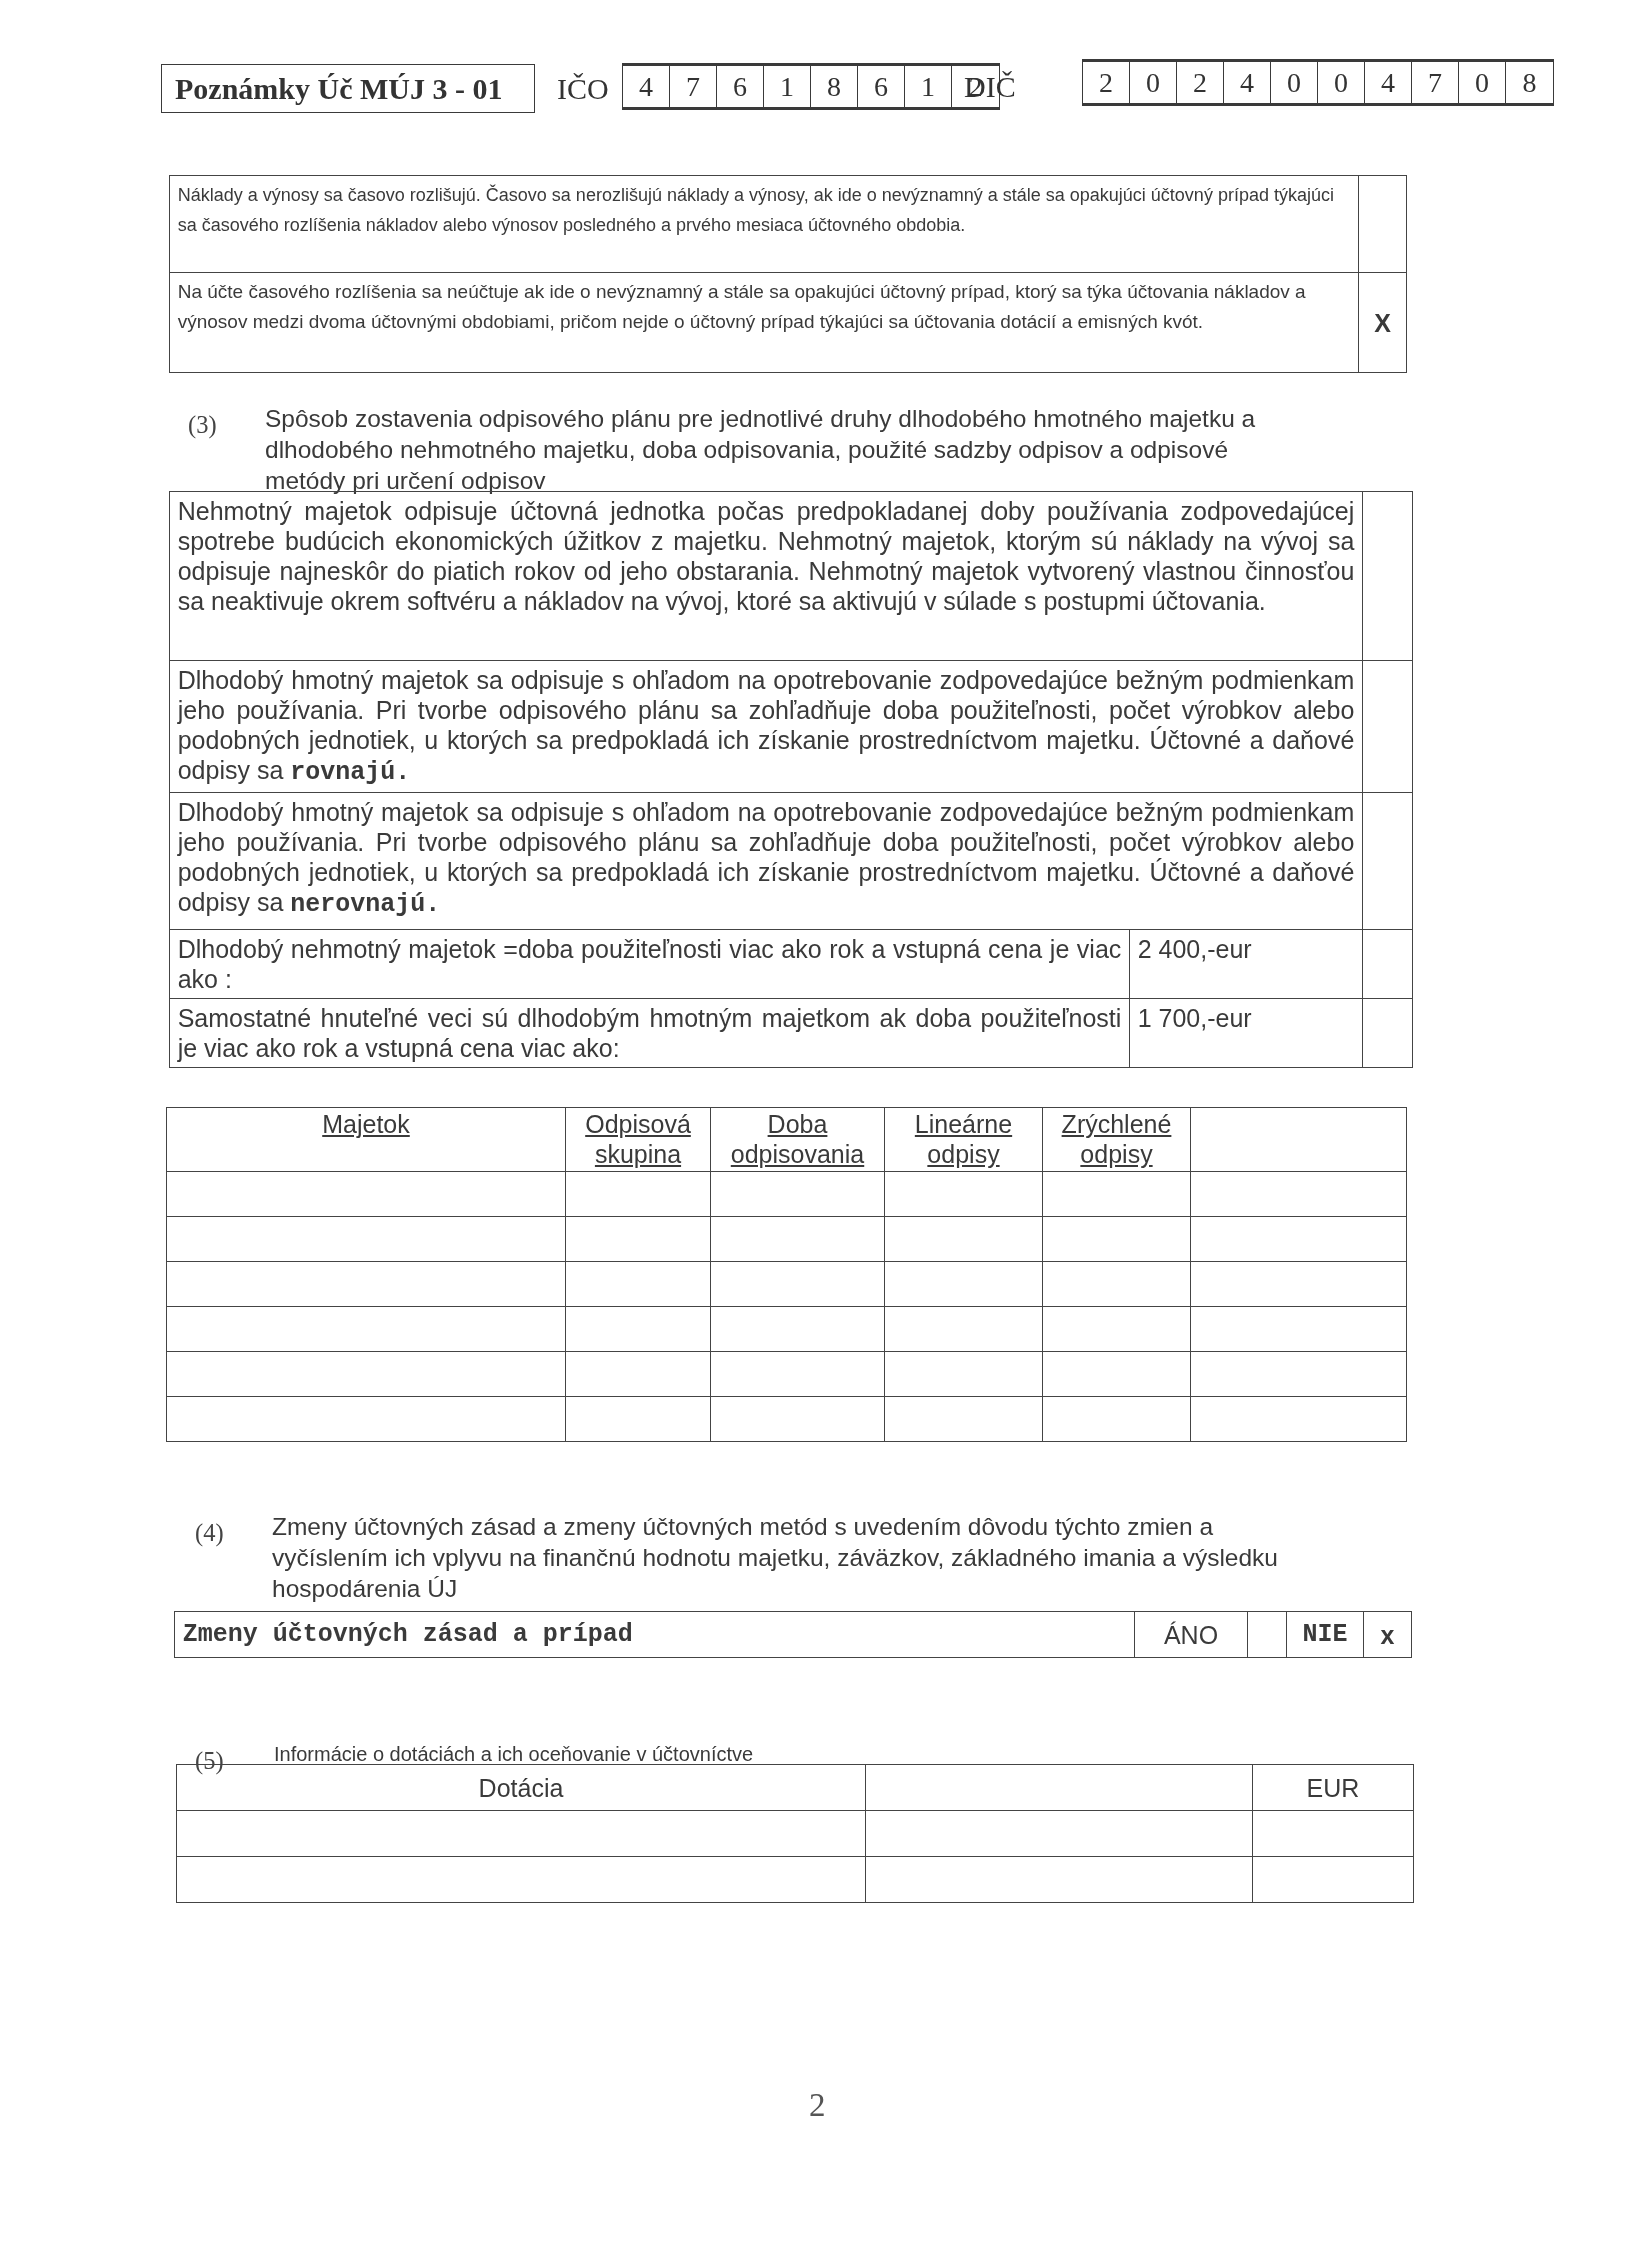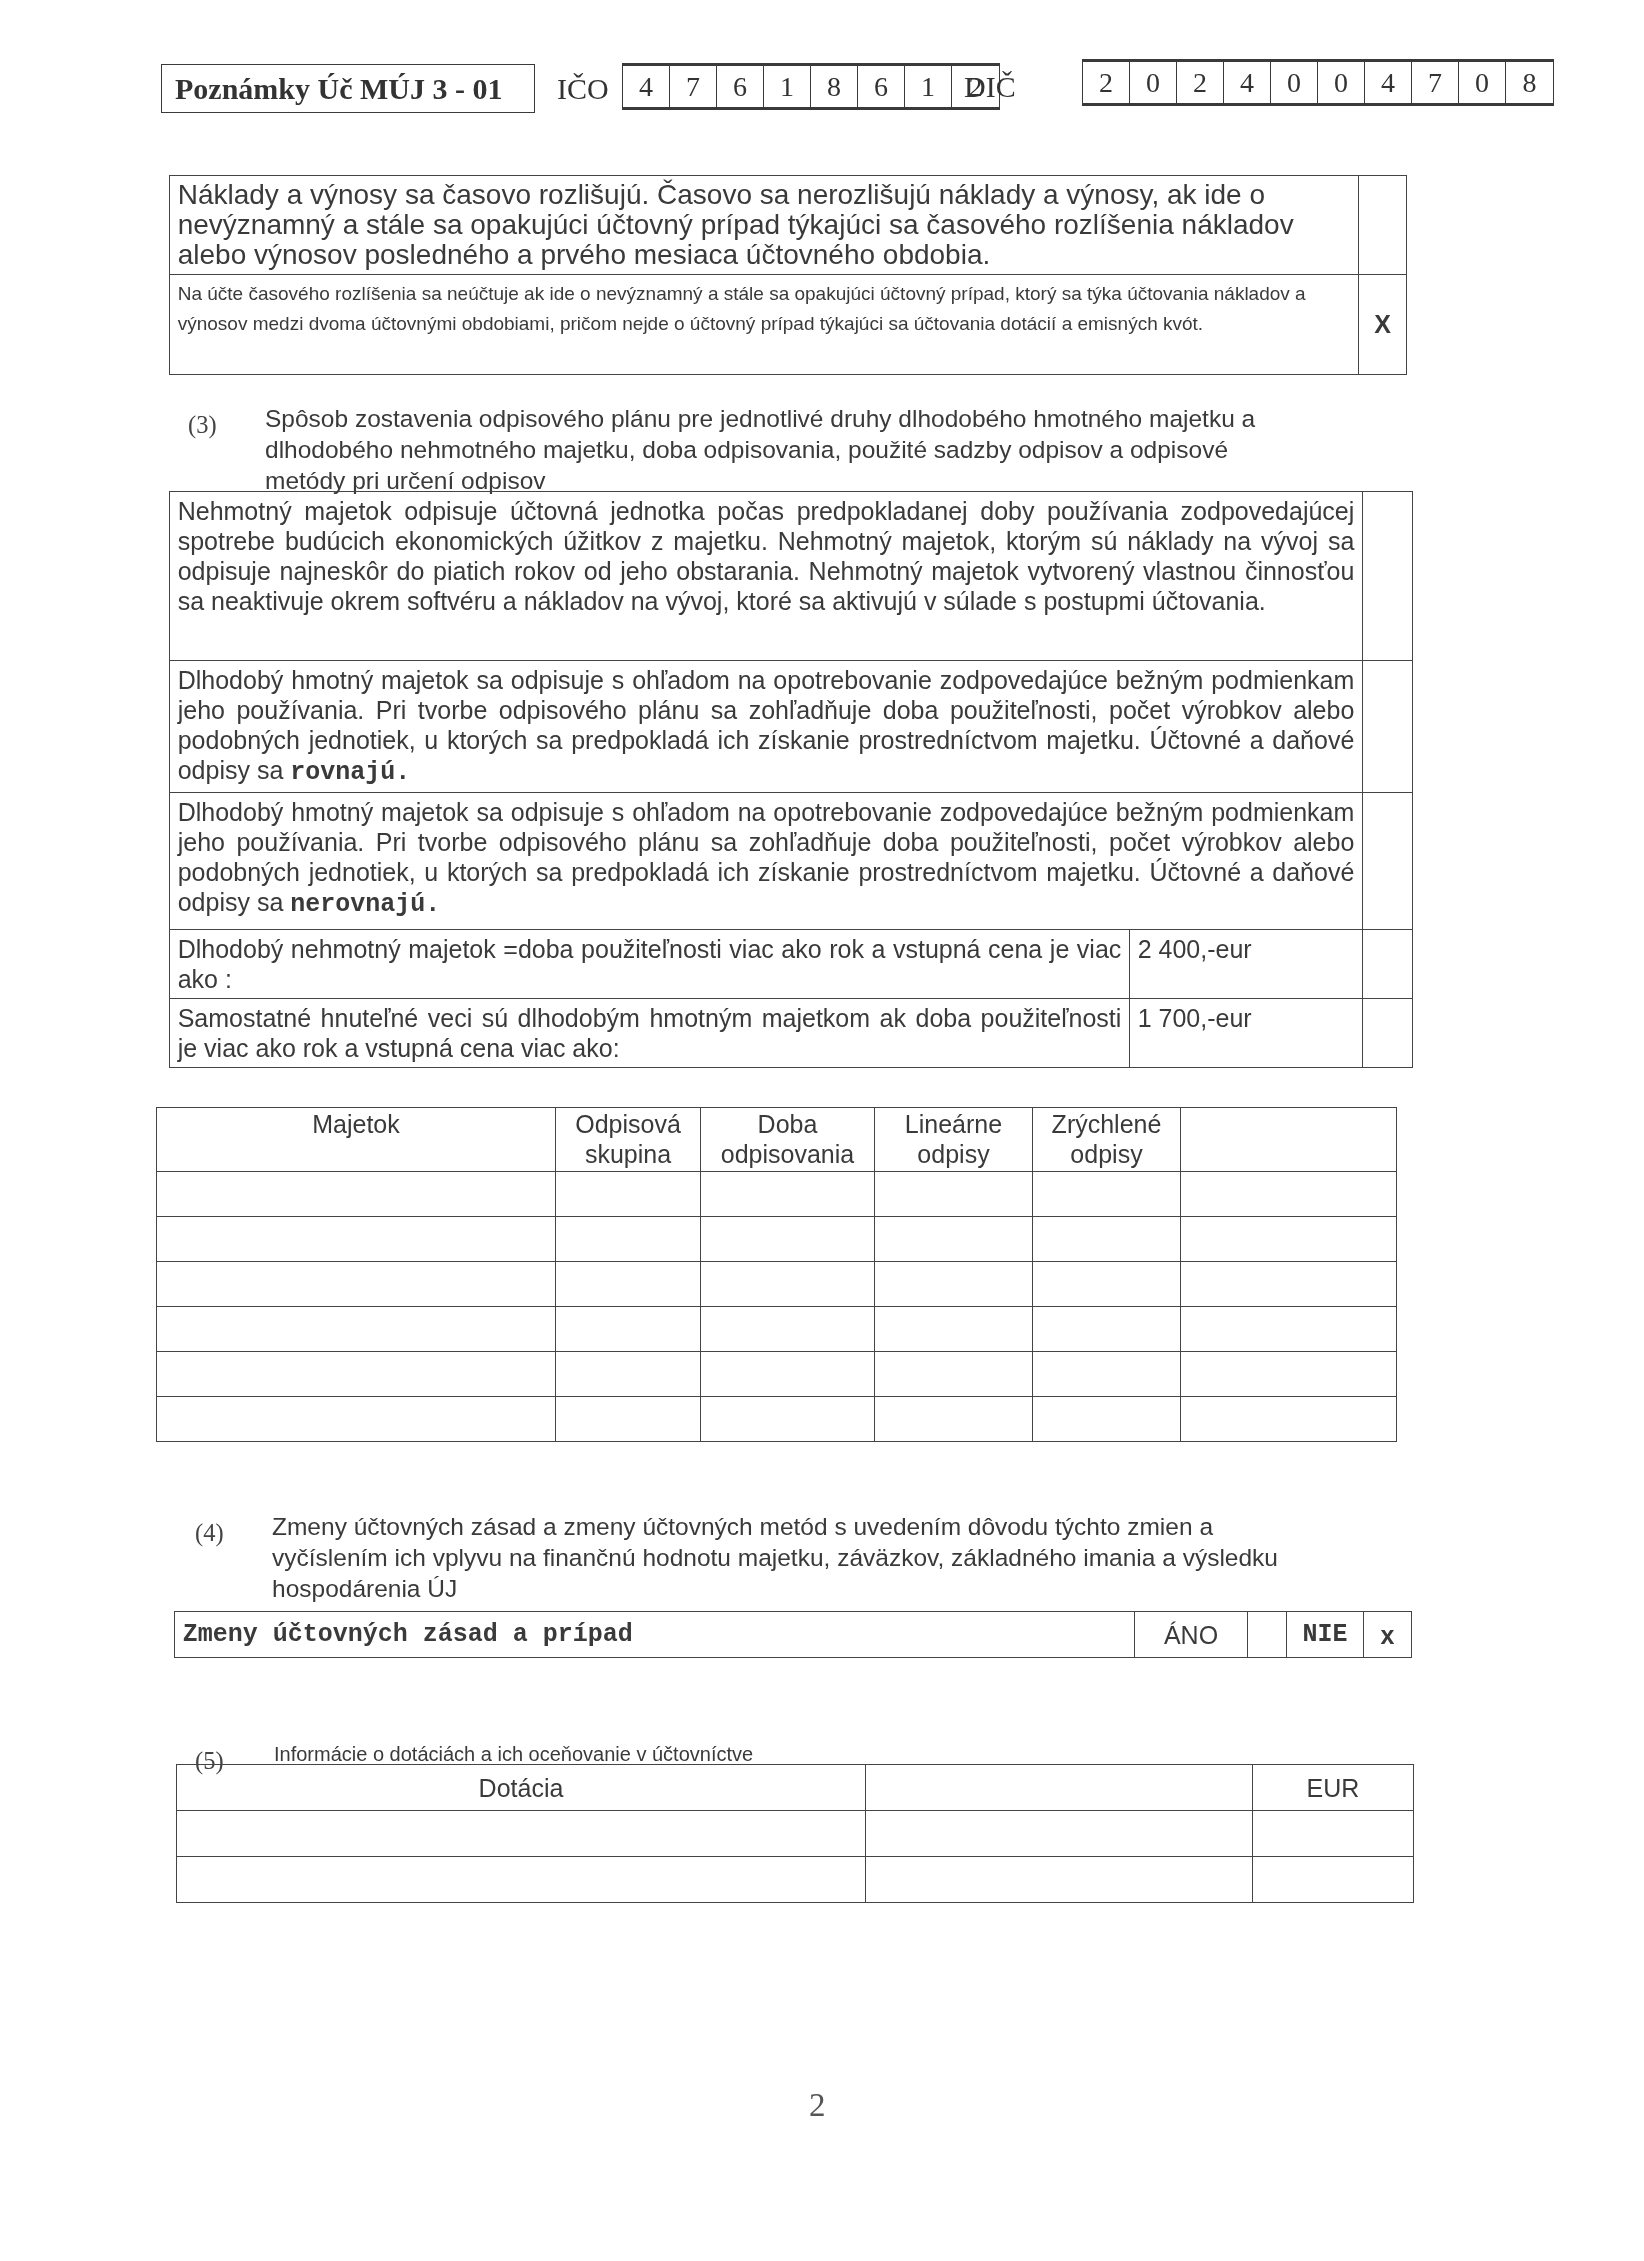--- a/index.html
+++ b/index.html
@@ -72,21 +72,21 @@
   <div class="digit">8</div>
 </div>
 
 <table class="frm" style="left:169px; top:175px; width:1237px;">
   <colgroup>
       <col style="width:1189px">
       <col style="width:48px">
     </colgroup>
   <tbody>
       <tr style="height:97px;">
-    <td style="font-size:28px; line-height:30px;">Náklady a výnosy sa časovo rozlišujú. Časovo sa nerozlišujú náklady a výnosy, ak ide o nevýznamný a stále sa opakujúci účtovný prípad týkajúci sa časového rozlíšenia nákladov alebo výnosov posledného a prvého mesiaca účtovného obdobia.</td>
+    <td style="font-size:18px; line-height:30px;">Náklady a výnosy sa časovo rozlišujú. Časovo sa nerozlišujú náklady a výnosy, ak ide o nevýznamný a stále sa opakujúci účtovný prípad týkajúci sa časového rozlíšenia nákladov alebo výnosov posledného a prvého mesiaca účtovného obdobia.</td>
     <td class="mark"></td>
   </tr>
   <tr style="height:100px;">
     <td style="font-size:19px; line-height:30px;">Na účte časového rozlíšenia sa neúčtuje ak ide o nevýznamný a stále sa opakujúci účtovný prípad, ktorý sa týka účtovania nákladov a výnosov medzi dvoma účtovnými obdobiami, pričom nejde o účtovný prípad týkajúci sa účtovania dotácií a emisných kvót.</td>
     <td class="mark">X</td>
   </tr>
 </tbody>
   </table>
 
 <span class="sec-num" style="left:188px; top:411px;">(3)</span>
@@ -117,21 +117,21 @@
     <td></td>
   </tr>
   <tr style="height:64px;">
     <td class="justify">Samostatné hnuteľné veci sú dlhodobým hmotným majetkom ak doba použiteľnosti je viac ako rok a vstupná cena viac ako:</td>
     <td>1 700,-eur</td>
     <td></td>
   </tr>
 </tbody>
   </table>
 
-<table class="frm" style="left:156px; top:1107px; width:1240px;">
+<table class="frm" style="left:166px; top:1107px; width:1240px;text-decoration:underline;">
   <colgroup>
     <col style="width:399px">
       <col style="width:145px">
       <col style="width:174px">
     <col style="width:158px">
       <col style="width:148px">
       <col style="width:216px">
   </colgroup>
   <tbody>
       <tr style="height:64px;">

